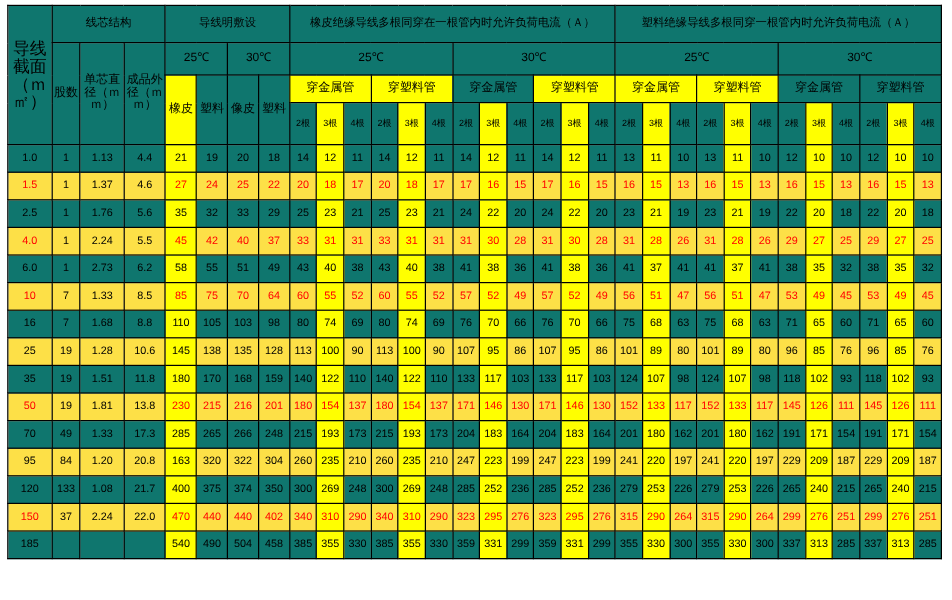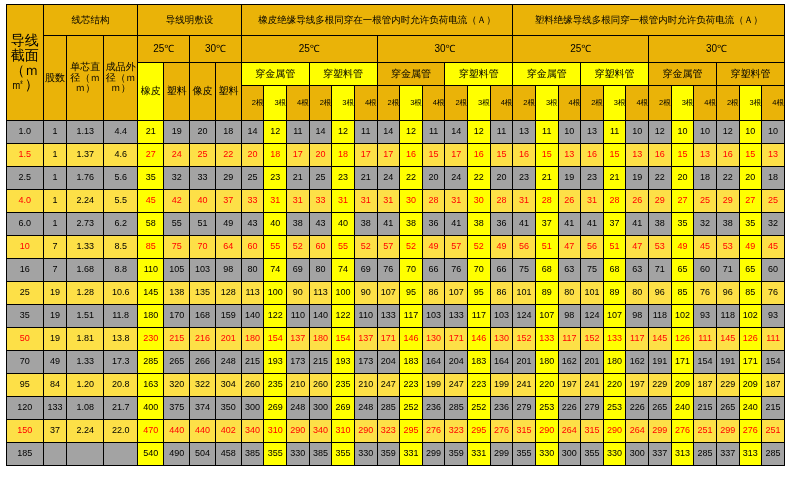--- a/index.html
+++ b/index.html
@@ -1,32 +1,32 @@
 <!DOCTYPE html>
 <html><head>
 <meta charset="utf-8">
 <style>
   html,body{margin:0;padding:0;background:#ffffff;}
   body{font-family:"Liberation Sans", sans-serif;}
   #page{width:793px;height:500px;position:relative;overflow:hidden;background:#fff;}
   table{border-collapse:collapse;table-layout:fixed;width:779px;margin:4px 0 0 6px;}
   td,th{border:1px solid #000;text-align:center;vertical-align:middle;font-size:9px;line-height:1.05;padding:0;color:#000;font-weight:normal;}
-  .hdr{font-size:9.5px;font-weight:normal;background:#eab308;}
+  .hdr{font-size:9.5px;font-weight:normal;background:#0f766e;}
   .hdr-yellow{background:#ffff00;}
   .sub{font-size:10px;}
   .tiny{font-size:7.5px;}
-  .rowlight{background:#a3a3a3;margin-left:24px;}
+  .rowlight{background:#0f766e;margin-left:24px;}
   .rowalt{background:#fde047;}
   .cy{background:#ffff00;}
   .red{color:#ff0000;}
   .cellpad{height:22px;}
   .hrow1 td{height:30px;}
   .hrow2 td{height:26px;}
   .hrow3 td{height:22px;}
-  .hrow5 td{height:34px;text-align:right;}
+  .hrow5 td{height:34px;}
   .corner{font-size:14px;}
 </style>
 </head>
 <body>
 
 <div id="page">
 <table>
   <colgroup>
     <col style="width:34px">
         <col style="width:22px">

